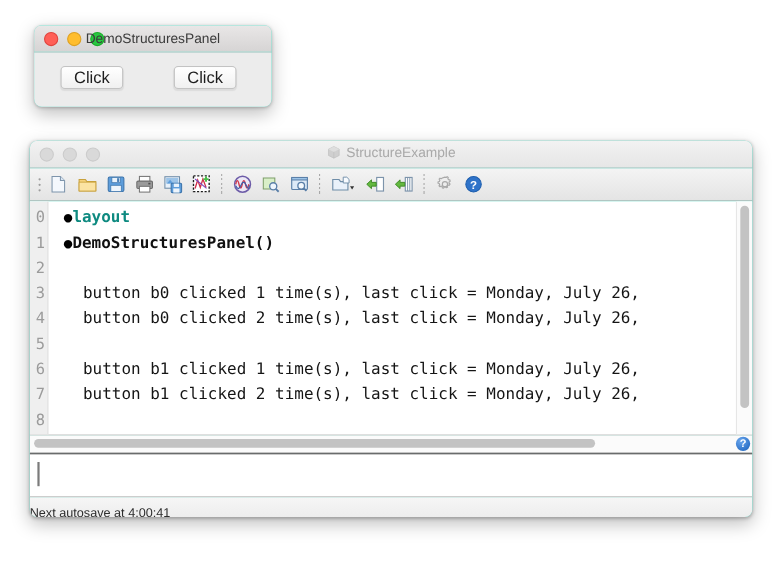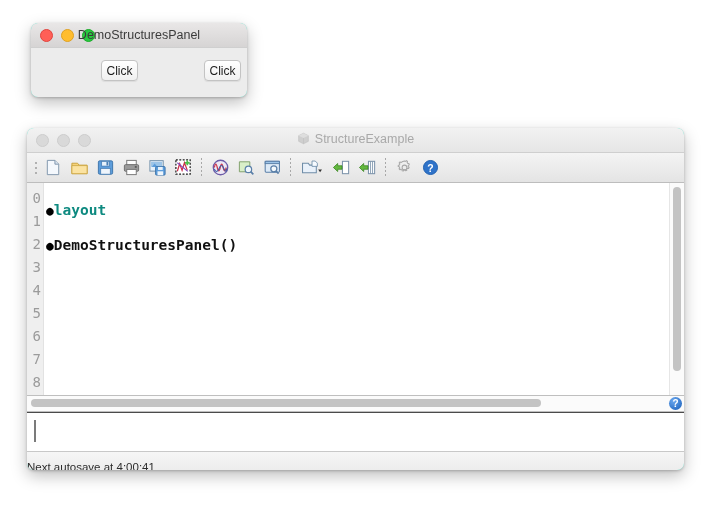--- a/index.html
+++ b/index.html
@@ -82,32 +82,31 @@
     height: 74px;
   }
   #win-demo .body {
     background: #ececec;
     height: 50px;
     position: relative;
   }
   .click-btn {
     position: absolute;
     top: 12px;
-    width: 37px;
+    width: 57px;
     height: 21px;
     background: linear-gradient(to bottom, #ffffff 0%, #f7f7f7 55%, #f0f0f0 100%);
     border: 1px solid #c3c3c3;
     border-radius: 4px;
-    font-size: 12px;
+    font-size: 15px;
     color: #1d1d1d;
     font-family: "Liberation Sans", sans-serif;
     box-shadow: 0 1px 1px rgba(0,0,0,0.07);
     padding: 0;
     cursor: default;
-    margin-left: 46px;
   }
   #btn-click-0 { left: 24px; }
   #btn-click-1 { left: 127px; }
 
   
   #win-structure {
     left: 27px;
     top: 128px;
     width: 657px;
     height: 342px;
@@ -184,22 +183,21 @@
     padding-top: 4px;
     overflow: hidden;
     white-space: nowrap;
   }
   .code-line {
     font-family: "DejaVu Sans Mono", monospace;
     font-size: 14.5px;
     line-height: 23px;
     color: #151515;
     white-space: pre;
-    padding-left: 2px;
-    margin-top: 12px;
+    padding-left: 14px;
   }
   .code-line .bullet {
     color: #000000;
     font-size: 13px;
   }
   .code-line .teal { color: #0e8a80; font-weight: bold; }
   .code-line .bold { color: #111111; font-weight: bold; }
 
   .vscroll {
     position: absolute;
@@ -469,22 +467,25 @@
         <div>5</div>
         <div>6</div>
         <div>7</div>
         <div>8</div>
       </div>
 
       <div class="code" id="code-lines">
           <div class="code-line"><span class="bullet">●</span><span class="teal">layout</span></div>
           <div class="code-line"><span class="bullet">●</span><span class="bold">DemoStructuresPanel()</span></div>
           <div class="code-line"><span>&nbsp;&nbsp;</span></div>
+          <div class="code-line"><span>&nbsp;&nbsp;</span><span>button b0 clicked 1 time(s), last click = Monday, July 26,</span></div>
+          <div class="code-line"><span>&nbsp;&nbsp;</span><span>button b0 clicked 2 time(s), last click = Monday, July 26,</span></div>
           <div class="code-line"><span>&nbsp;&nbsp;</span></div>
-          <div class="code-line"><span>&nbsp;&nbsp;</span></div>
+          <div class="code-line"><span>&nbsp;&nbsp;</span><span>button b1 clicked 1 time(s), last click = Monday, July 26,</span></div>
+          <div class="code-line"><span>&nbsp;&nbsp;</span><span>button b1 clicked 2 time(s), last click = Monday, July 26,</span></div>
           <div class="code-line"><span>&nbsp;&nbsp;</span><span></span></div>
         </div>
 
       <div class="vscroll">
         <div class="thumb"></div>
       </div>
     </div>
 
     <div class="hscroll-row">
       <div class="thumb"></div>

